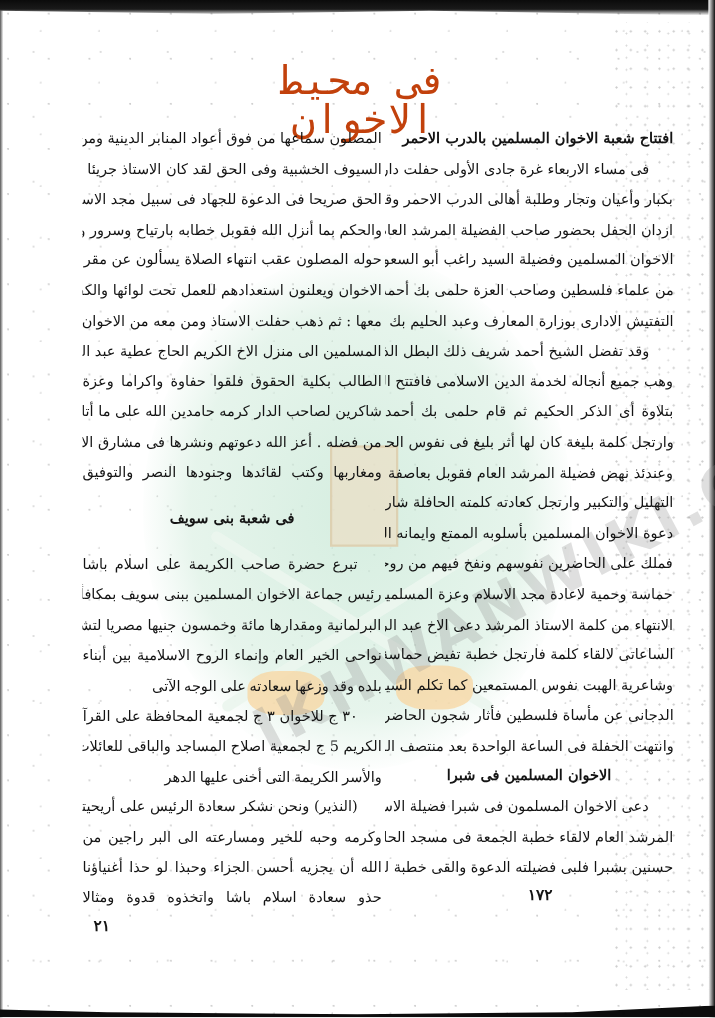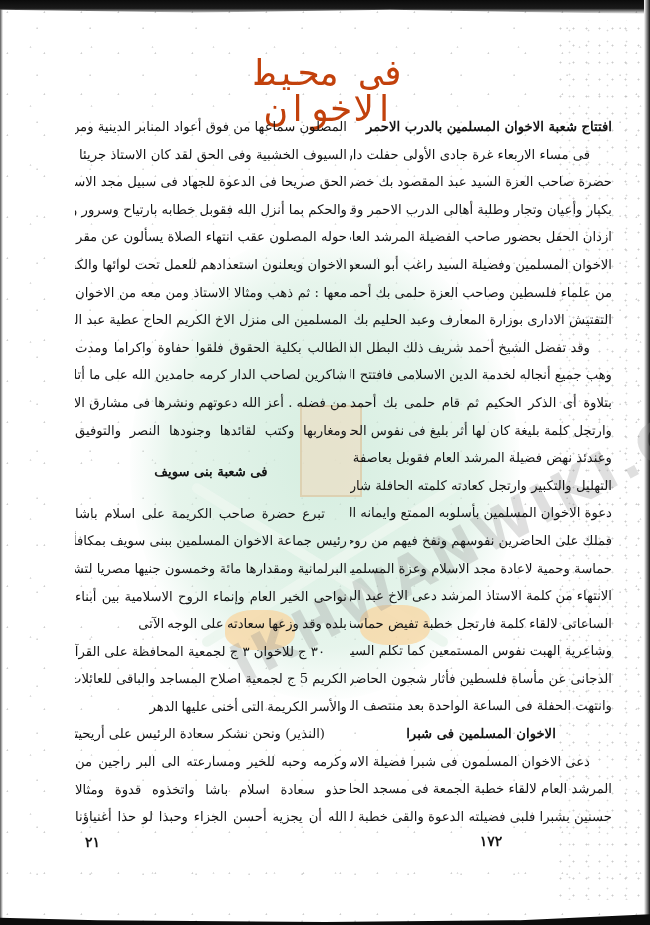--- a/index.html
+++ b/index.html
@@ -122,21 +122,20 @@
   <div class="wm-hilt h1"></div>
   <div class="wm-hilt h2"></div>
   <div class="wm-text">IKHWANWIKI.COM</div>
 </div>
 
 <div class="page-title">فى محيط الاخوان</div>
 
 <div class="column col-right">
   <span class="heading first">افتتاح شعبة الاخوان المسلمين بالدرب الاحمر</span>
   <span class="line indent">فى مساء الاربعاء غرة جادى الأولى حفلت دار</span>
-  <span class="line">حضرة صاحب العزة السيد عبد المقصود بك خضر</span>
   <span class="line">بكبار وأعيان وتجار وطلبة أهالى الدرب الاحمر وقد</span>
   <span class="line">ازدان الحفل بحضور صاحب الفضيلة المرشد العام لجماعة</span>
   <span class="line">الاخوان المسلمين وفضيلة السيد راغب أبو السعود الدجانى</span>
   <span class="line">من علماء فلسطين وصاحب العزة حلمى بك أحمد وكيل</span>
   <span class="line">التفتيش الادارى بوزارة المعارف وعبد الحليم بك مدكور</span>
   <span class="line indent">وقد تفضل الشيخ أحمد شريف ذلك البطل الذى</span>
   <span class="line">وهب جميع أنجاله لخدمة الدين الاسلامى فافتتح الحفل</span>
   <span class="line">بتلاوة أى الذكر الحكيم ثم قام حلمى بك أحمد</span>
   <span class="line">وارتجل كلمة بليغة كان لها أثر بليغ فى نفوس الحاضرين</span>
   <span class="line">وعندئذ نهض فضيلة المرشد العام فقوبل بعاصفة من</span>
@@ -156,35 +155,35 @@
   <span class="page-num">١٧٢</span>
 </div>
 
 <div class="column col-left">
   <span class="line">المصلون سماعها من فوق أعواد المنابر الدينية ومن حملة</span>
   <span class="line">السيوف الخشبية وفى الحق لقد كان الاستاذ جريئا فى</span>
   <span class="line">الحق صريحا فى الدعوة للجهاد فى سبيل مجد الاسلام</span>
   <span class="line">والحكم بما أنزل الله فقوبل خطابه بارتياح وسرور والتف</span>
   <span class="line">حوله المصلون عقب انتهاء الصلاة يسألون عن مقر جمعية</span>
   <span class="line">الاخوان ويعلنون استعدادهم للعمل تحت لوائها والكفاح</span>
-  <span class="line">معها : ثم ذهب ومثالا الاستاذ ومن معه من الاخوان</span>
+  <span class="line">معها : ثم ذهب حفلت الاستاذ ومن معه من الاخوان</span>
   <span class="line">المسلمين الى منزل الاخ الكريم الحاج عطية عبد القادر</span>
-  <span class="line">الطالب بكلية الحقوق فلقوا حفاوة واكراما ومدت</span>
+  <span class="line">الطالب بكلية الحقوق فلقوا حفاوة واكراما وعزة</span>
   <span class="line">شاكرين لصاحب الدار كرمه حامدين الله على ما أتاهم</span>
   <span class="line">من فضله . أعز الله دعوتهم ونشرها فى مشارق الارض</span>
   <span class="line">ومغاربها وكتب لقائدها وجنودها النصر والتوفيق</span>
   <span class="gap"></span>
   <span class="heading">فى شعبة بنى سويف</span>
   <span class="gap"></span>
   <span class="line indent">تبرع حضرة صاحب الكريمة على اسلام باشا</span>
   <span class="line">رئيس جماعة الاخوان المسلمين ببنى سويف بمكافأته</span>
   <span class="line">البرلمانية ومقدارها مائة وخمسون جنيها مصريا لتشجيع</span>
   <span class="line">نواحى الخير العام وإنماء الروح الاسلامية بين أبناء</span>
   <span class="line short">بلده وقد وزعها سعادته على الوجه الآتى</span>
   <span class="line indent">٣٠ ج للاخوان ٣ ج لجمعية المحافظة على القرآن</span>
   <span class="line">الكريم 5 ج لجمعية اصلاح المساجد والباقى للعائلات</span>
   <span class="line short">والأسر الكريمة التى أخنى عليها الدهر</span>
   <span class="line indent">(النذير) ونحن نشكر سعادة الرئيس على أريحيته</span>
   <span class="line">وكرمه وحبه للخير ومسارعته الى البر راجين من</span>
+  <span class="line">الله أن يجزيه أحسن الجزاء وحبذا لو حذا أغنياؤنا</span>
   <span class="line">حذو سعادة اسلام باشا واتخذوه قدوة ومثالا</span>
-  <span class="line">الله أن يجزيه أحسن الجزاء وحبذا لو حذا أغنياؤنا</span>
   <span class="page-num">٢١</span>
 </div>
 
 </body></html>

